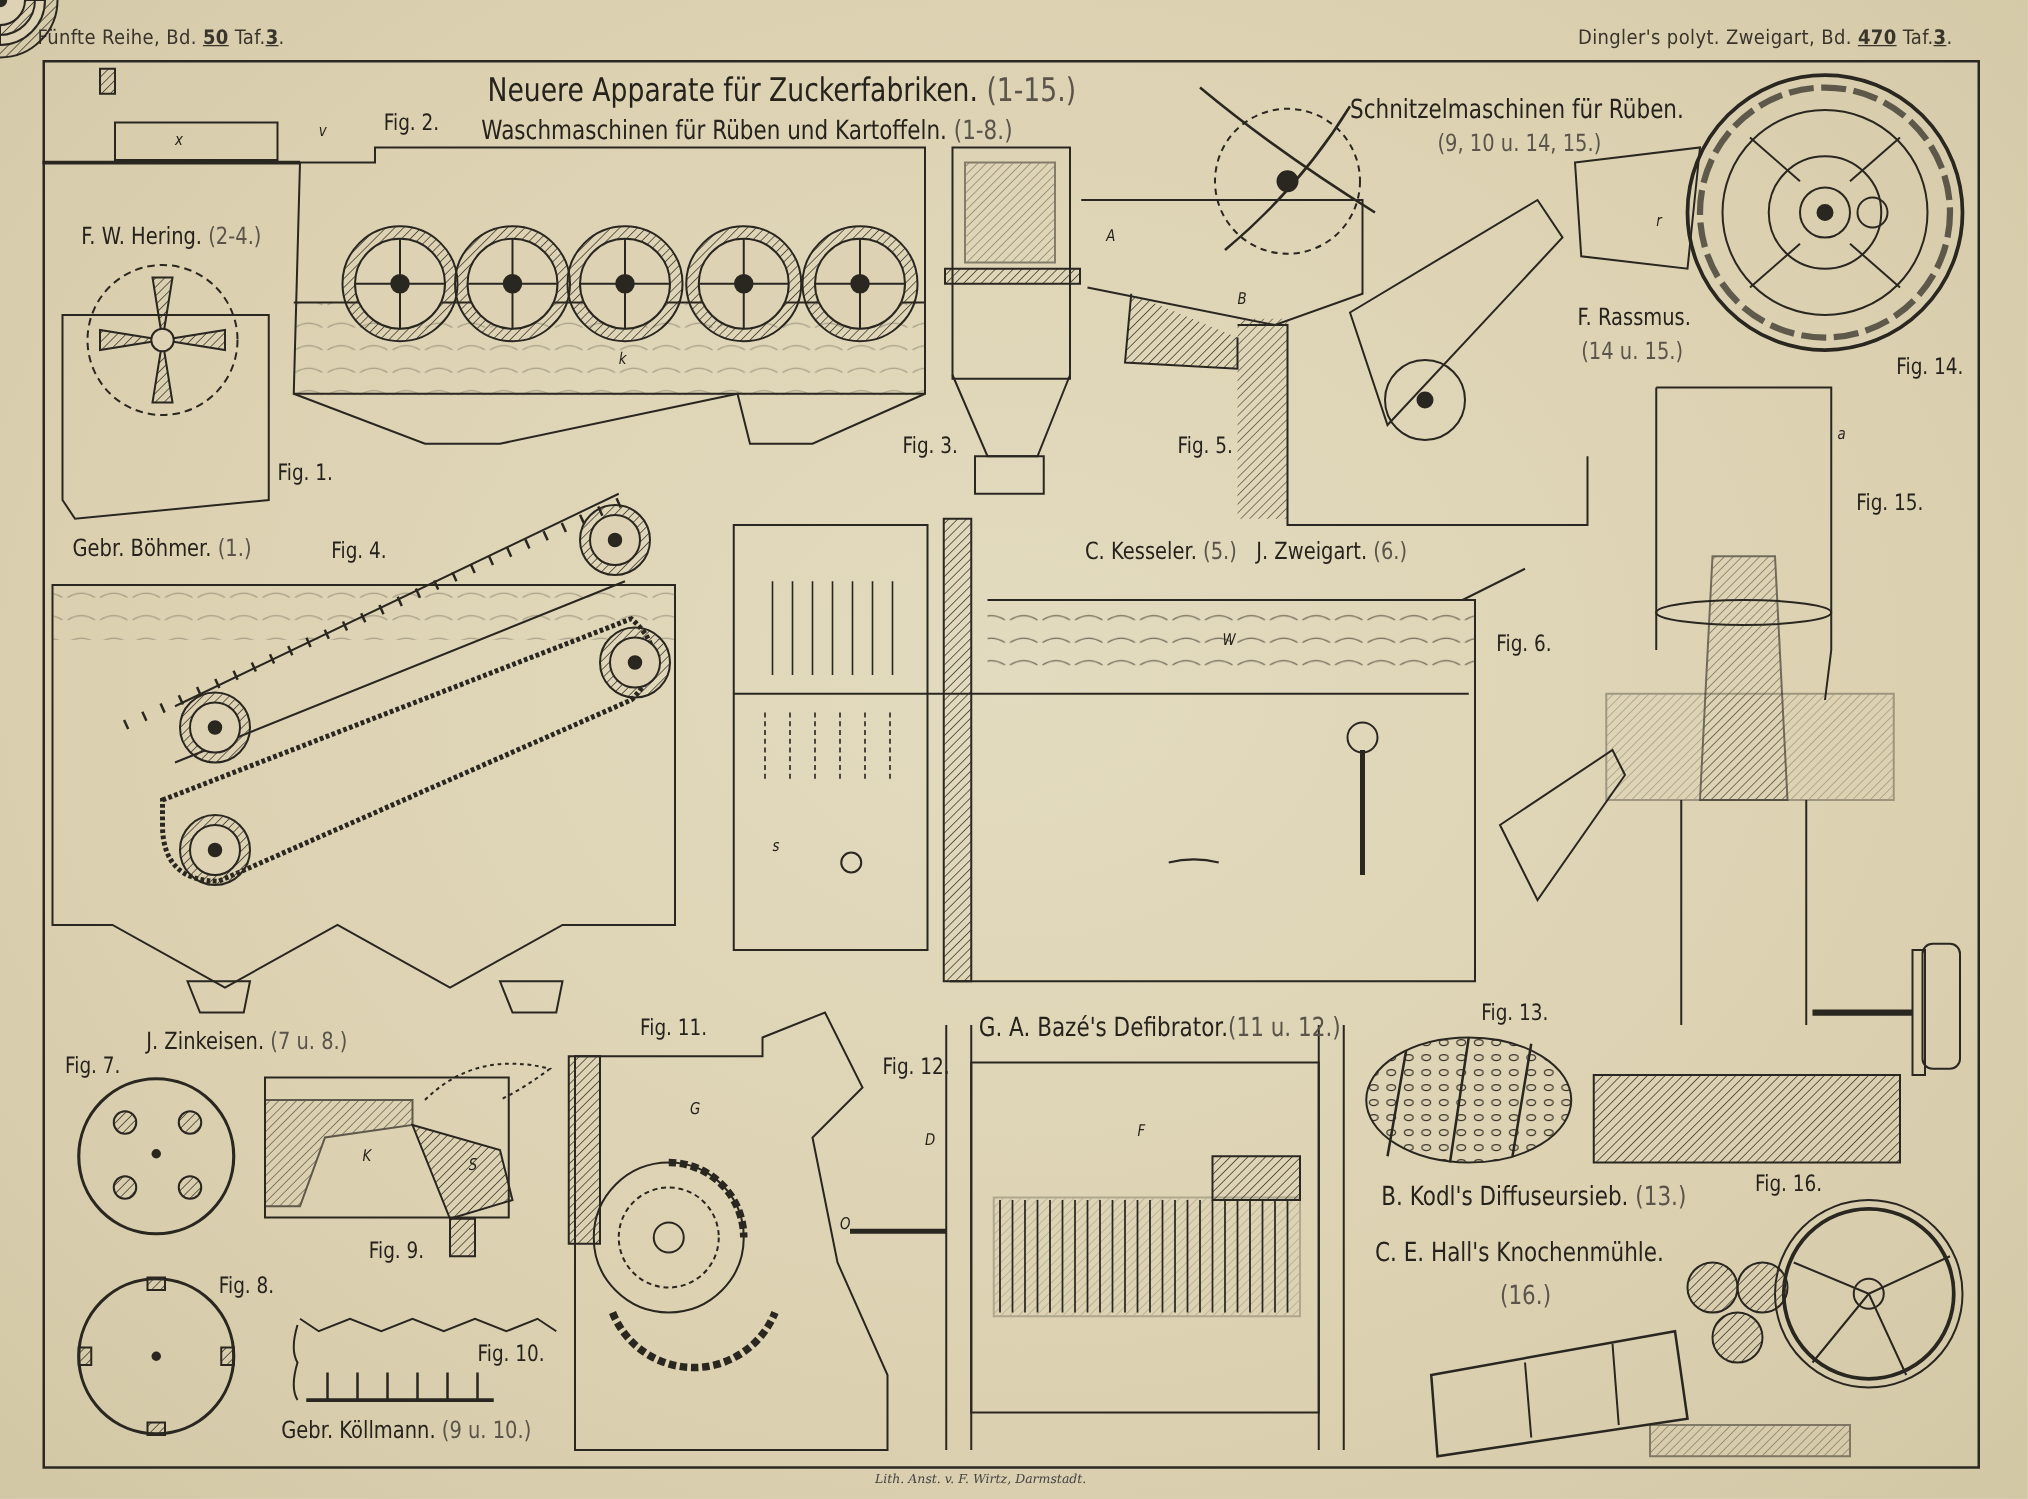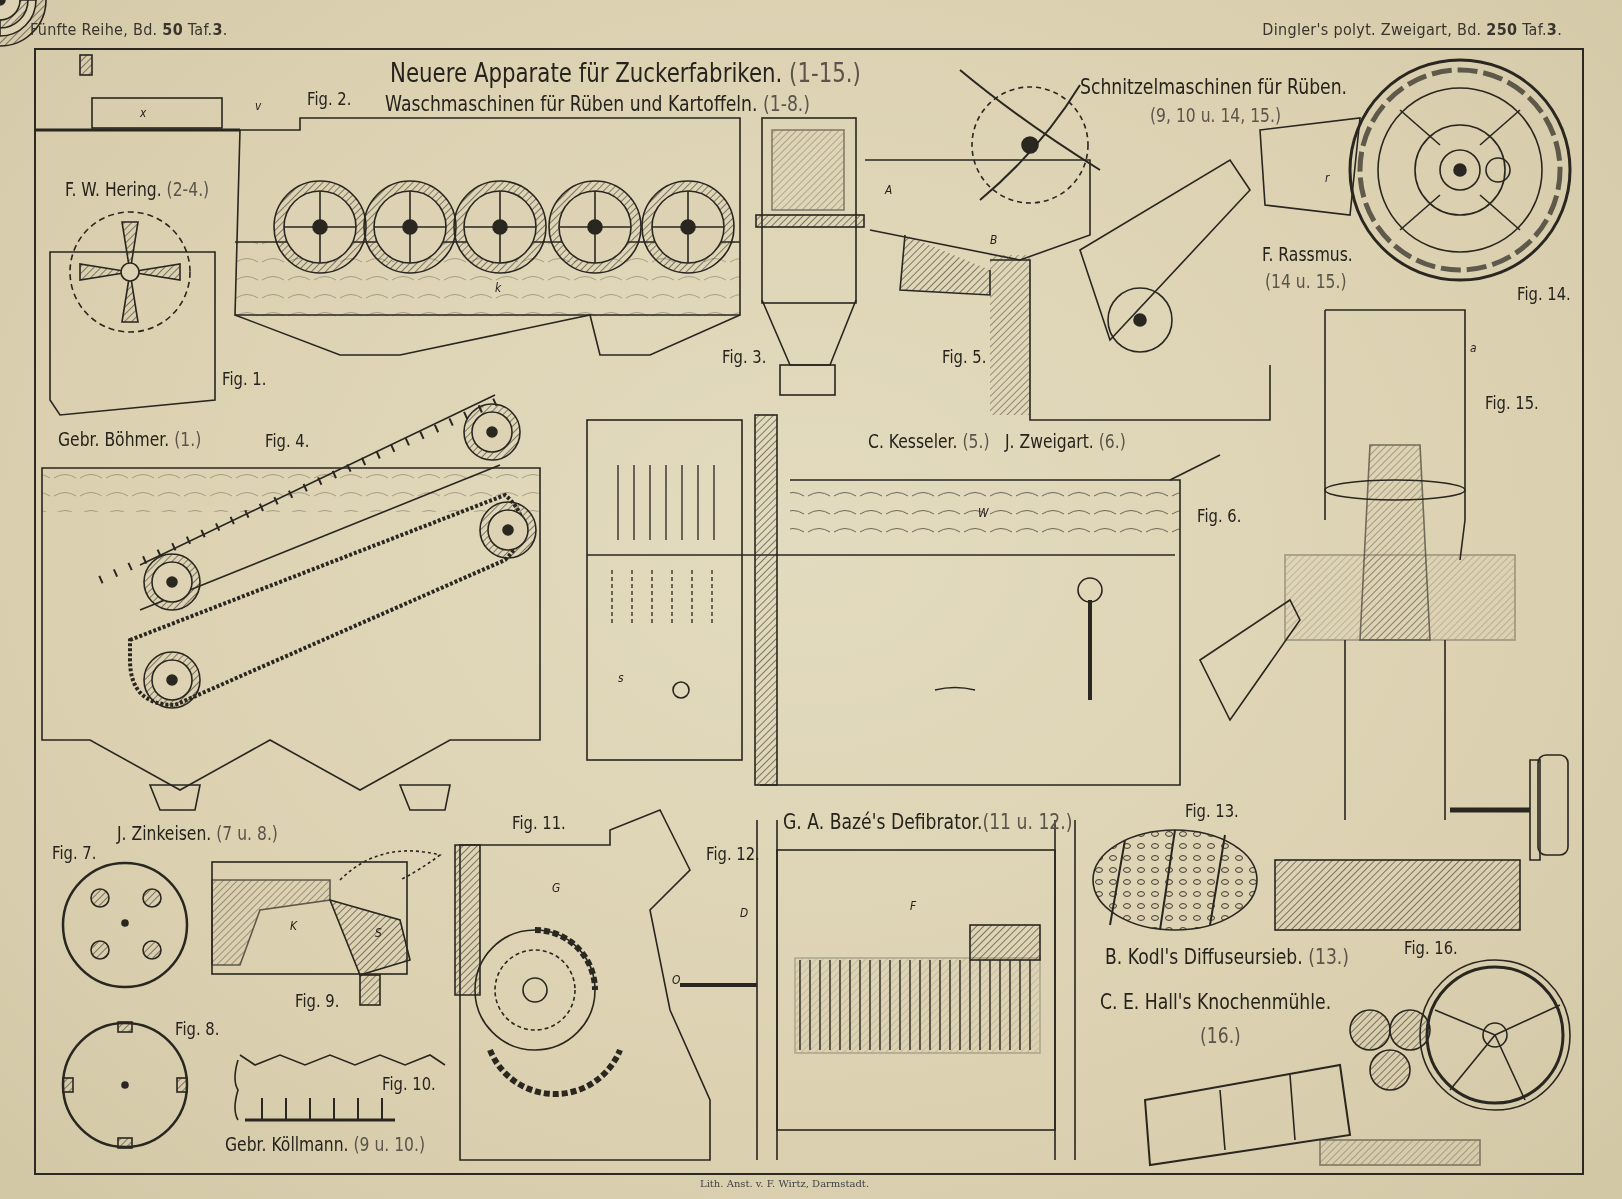--- a/index.html
+++ b/index.html
@@ -1,45 +1,45 @@
 <!DOCTYPE html>
 <html><head>
 <meta charset="utf-8">
 <style>
   html,body{margin:0;padding:0;}
   body{width:1622px;height:1199px;background:#ddd3b4;overflow:hidden;position:relative;
     font-family:"DejaVu Sans Condensed","DejaVu Sans",sans-serif;color:#2a2620;}
   .plate{position:absolute;left:0;top:0;width:1622px;height:1199px;
     background:radial-gradient(ellipse at 50% 45%,#e3dbbf 0%,#dcd2b2 60%,#d2c7a5 100%);}
   .hdr{position:absolute;top:20px;font-size:16px;letter-spacing:.3px;color:#3a352c;}
-  .hdr b{font-weight:bold;}
+  .hdr b{font-weight:bold;text-decoration:underline;}
   .frame{position:absolute;left:34px;top:48px;width:1550px;height:1127px;border:2px solid #2c2822;box-sizing:border-box;}
   svg.art{position:absolute;left:0;top:0;width:1622px;height:1199px;}
   .lbl{position:absolute;white-space:nowrap;font-family:"DejaVu Sans",sans-serif;transform-origin:left top;
     transform:scaleX(.82);color:#26221c;}
   .t1{font-size:26px;}
   .t2{font-size:21px;}
   .t3{font-size:19px;}
   .fig{font-size:18px;}
   .par{color:#5a544a;}
-  .imprint{position:absolute;left:700px;top:1178px;font-size:10px;color:#444;font-family:"DejaVu Serif",serif;}
+  .imprint{position:absolute;left:700px;top:1178px;font-size:10px;font-style:italic;color:#444;font-family:"DejaVu Serif",serif;}
 </style>
 </head>
 <body>
 
 <div class="plate">
 
   <div class="hdr" style="left:30px;">
     <span>Fünfte Reihe, Bd.</span>
     <b>50</b>
     <span>Taf.</span><b>3</b><span>.</span>
   </div>
   <div class="hdr" style="right:60px;">
     <span>Dingler's polyt. Zweigart, Bd.</span>
-    <b>250</b>
+    <b>470</b>
     <span>Taf.</span><b>3</b><span>.</span>
   </div>
 
   <div class="frame"></div>
 
   <svg class="art" viewBox="0 0 1622 1199" fill="none" stroke="#2a2620" stroke-width="1.6">
     <defs>
       <pattern id="hatch" width="5" height="5" patternUnits="userSpaceOnUse" patternTransform="rotate(45)">
         <line x1="0" y1="0" x2="0" y2="5" stroke="#3a342a" stroke-width="1.2"></line>
       </pattern>

